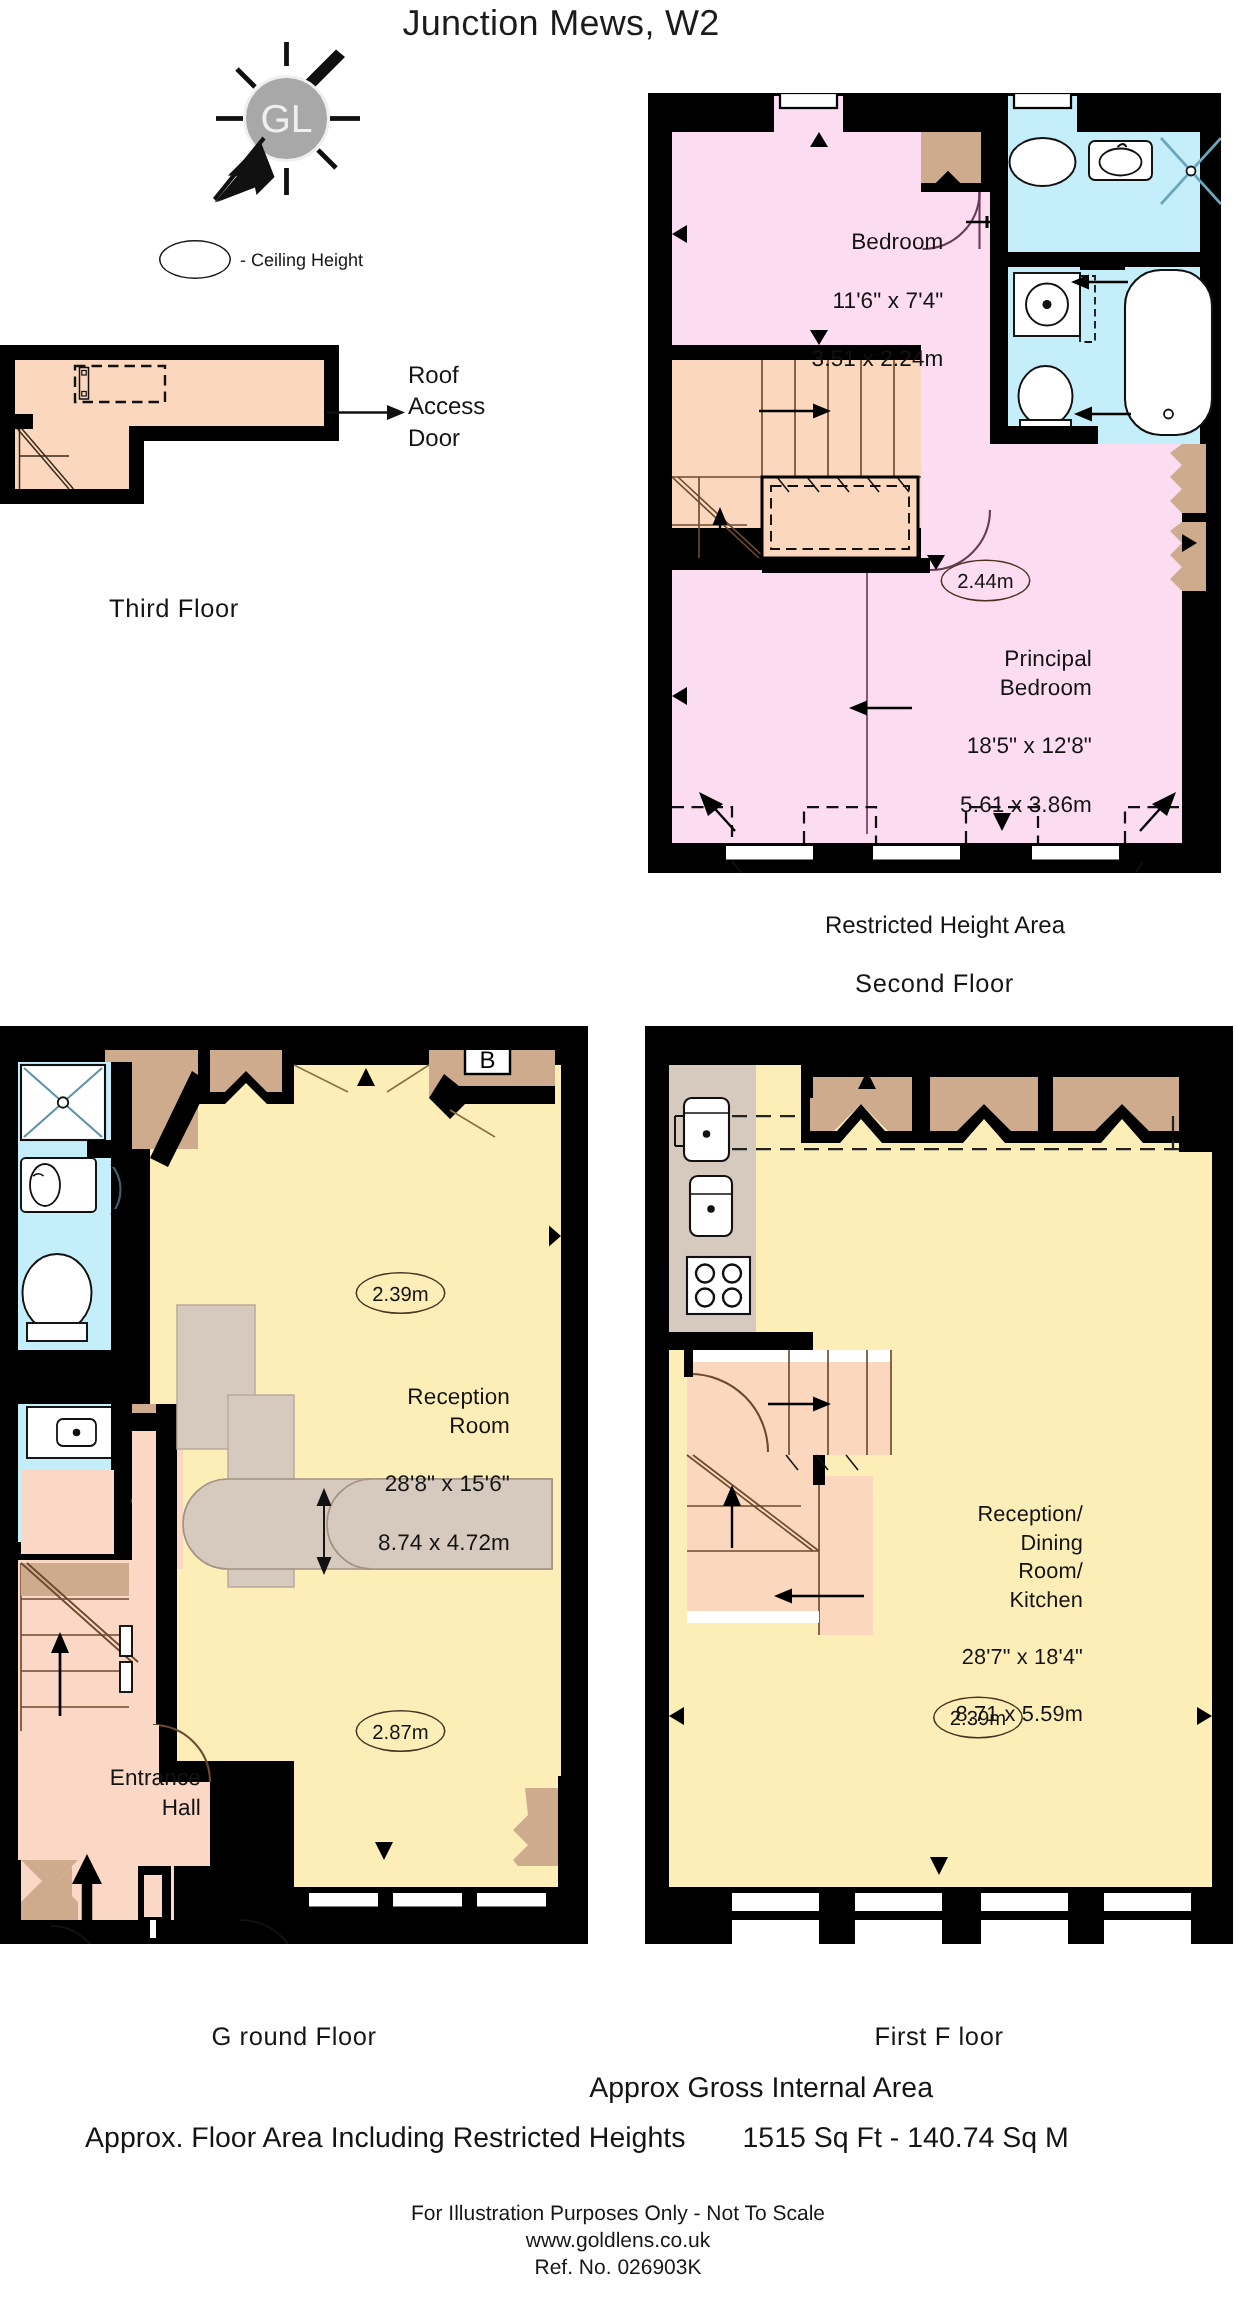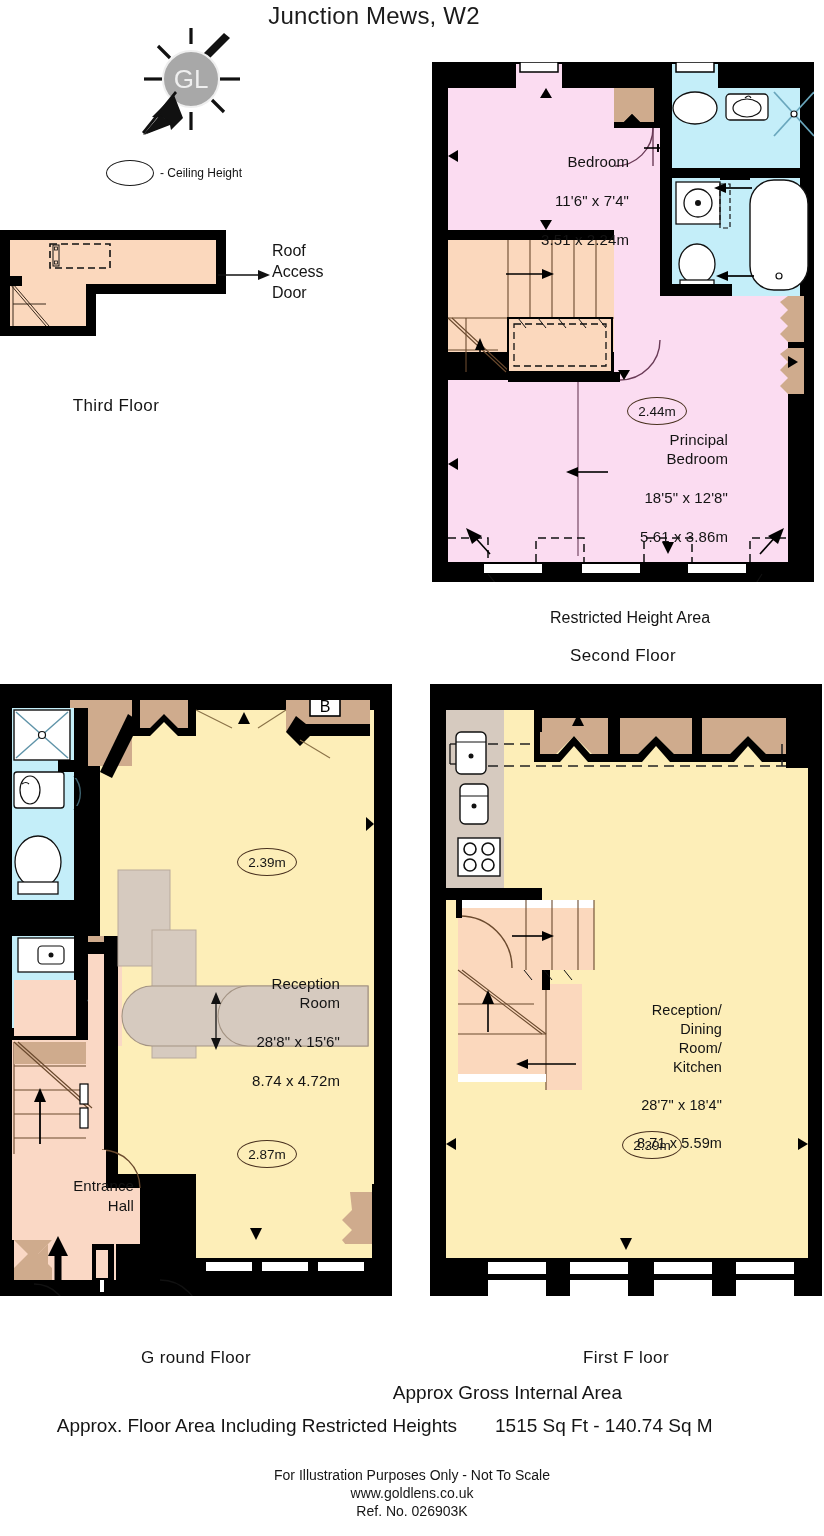--- a/index.html
+++ b/index.html
@@ -297,21 +297,21 @@
     <line x1="330" y1="512" x2="296" y2="566" stroke="#111" stroke-width="1.1"></line>
   </svg>
 </div>
 
 <div class="room-text" style="left:489px; top:132px; width:140px;">
   <span>Bedroom</span><br>
   <span>11'6" x 7'4"</span><br>
   <span>3.51 x 2.24m</span>
 </div>
 
-<div class="ch-bubble" style="left:627px; top:373px; width:60px; height:28px;margin-top:24px;">2.44m</div>
+<div class="ch-bubble" style="left:627px; top:373px; width:60px; height:28px;">2.44m</div>
 
 <div class="room-text" style="left:586px; top:410px; width:142px;">
   <span>Principal<br>Bedroom</span><br>
   <span>18'5" x 12'8"</span><br>
   <span>5.61 x 3.86m</span>
 </div>
 
 <div id="restricted-label">Restricted Height Area</div>
 <div class="floor-label" style="left:432px; top:646px; width:382px;">Second Floor</div>
 
@@ -448,21 +448,21 @@
     <rect x="318" y="578" width="46" height="9" fill="#fff"></rect>
     <polygon points="256,556 250,544 262,544" fill="#000"></polygon>
 
     <polygon points="374,140 366,133 366,147" fill="#000"></polygon>
     <rect x="374" y="0" width="18" height="612" fill="#000"></rect>
     <rect x="0" y="0" width="392" height="16" fill="#000"></rect>
   </svg>
 </div>
 
 <div class="ch-bubble" style="left:237px; top:848px; width:60px; height:28px;">2.39m</div>
-<div class="room-text" style="left:200px; top:954px; width:140px;">
+<div class="room-text" style="left:200px; top:902px; width:140px;">
   <span>Reception<br>Room</span><br>
   <span>28'8" x 15'6"</span><br>
   <span>8.74 x 4.72m</span>
 </div>
 <div class="ch-bubble" style="left:237px; top:1140px; width:60px; height:28px;">2.87m</div>
 <div class="room-text" style="left:30px; top:1176px; width:104px;">Entrance<br>Hall</div>
 <div class="floor-label" style="left:0px; top:1348px; width:392px;">G round Floor</div>
 
 <div class="abs" style="left:430px; top:684px;">
   <svg width="392" height="612" viewBox="0 0 392 612">

